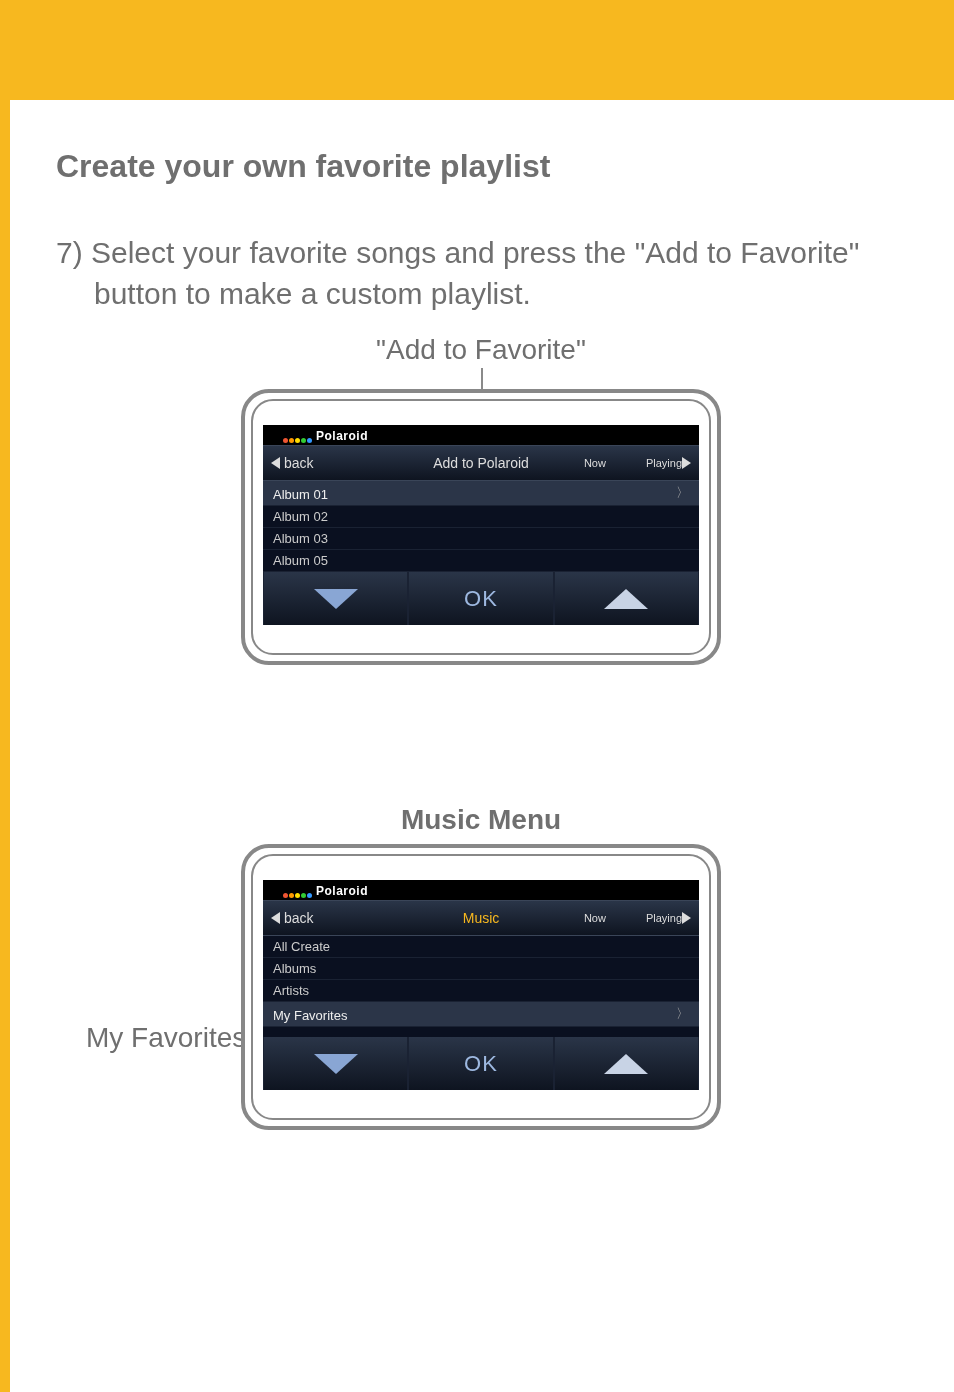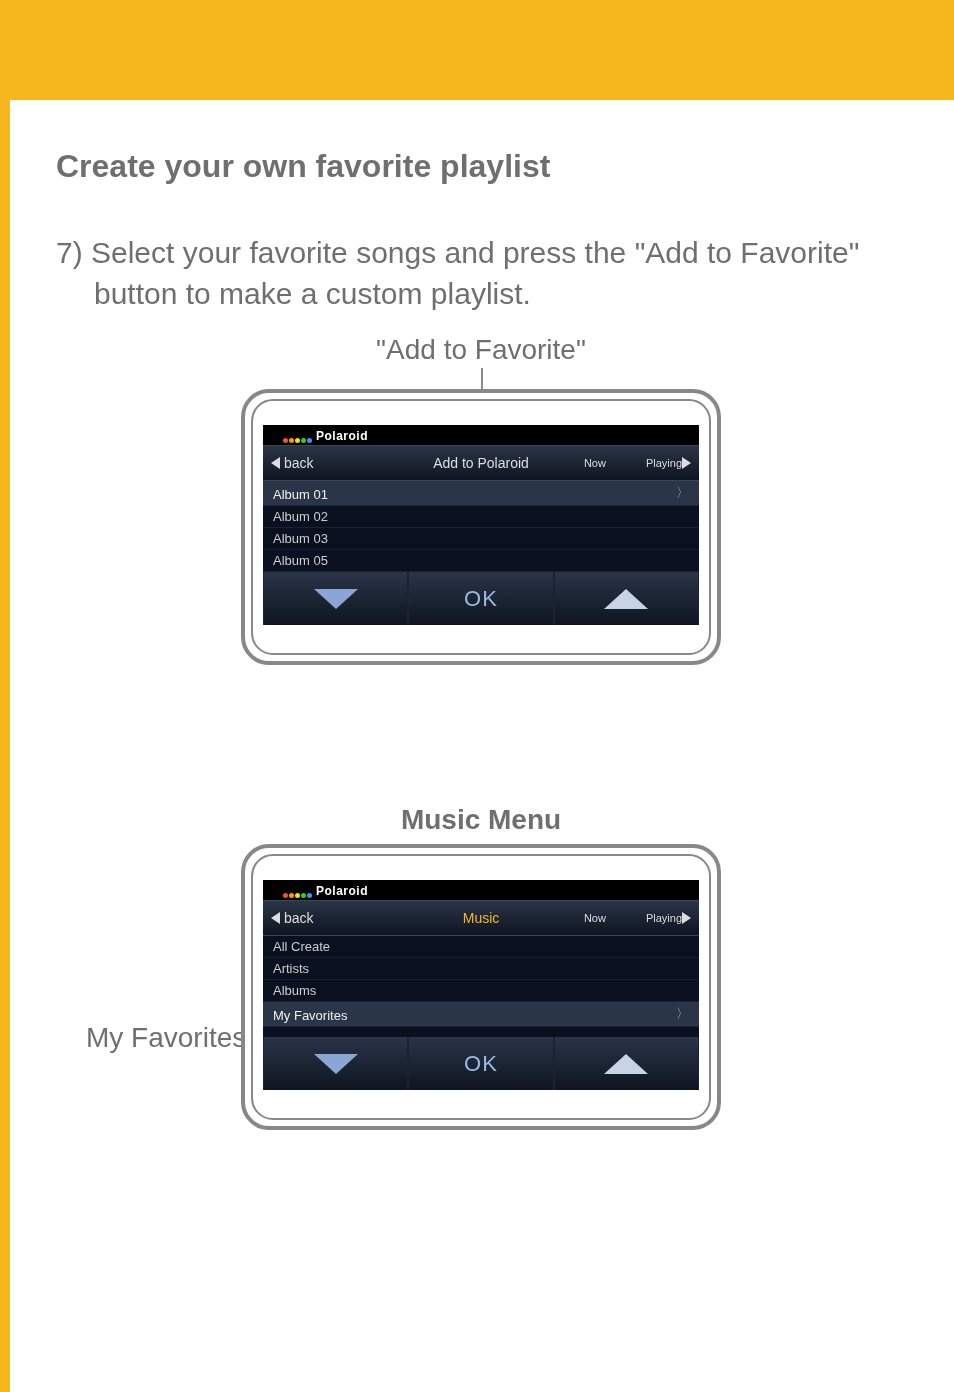--- a/index.html
+++ b/index.html
@@ -304,24 +304,24 @@
                   </div>
                 </div>
               </div>
             </div>
 
             <div class="list">
               <div class="list-row">
                   <span>All Create</span>
                 </div>
               <div class="list-row">
+                  <span>Albums</span>
+                </div>
+              <div class="list-row">
                   <span>Artists</span>
-                </div>
-              <div class="list-row">
-                  <span>Albums</span>
                 </div>
               <div class="list-row selected">
                 <span>My Favorites</span>
                 <span class="chev">〉</span>
               </div>
               <div class="spacer-row"></div>
             </div>
 
             <div class="footer-row">
               <div class="footer-btn">

